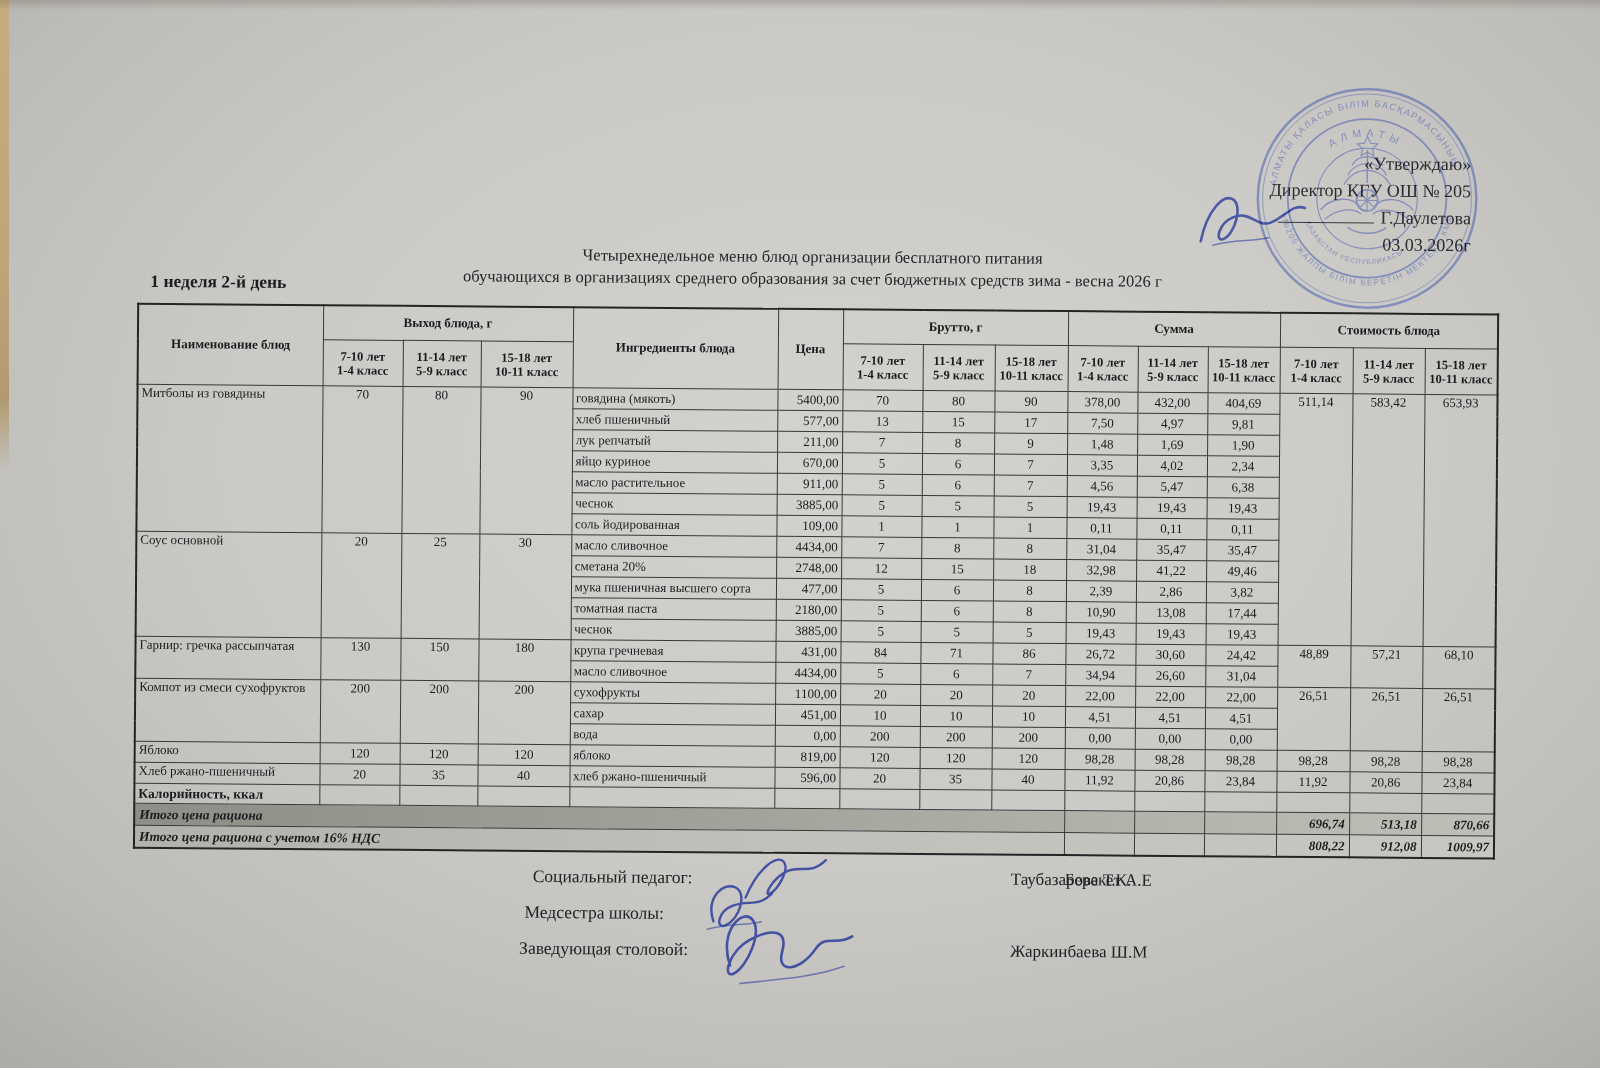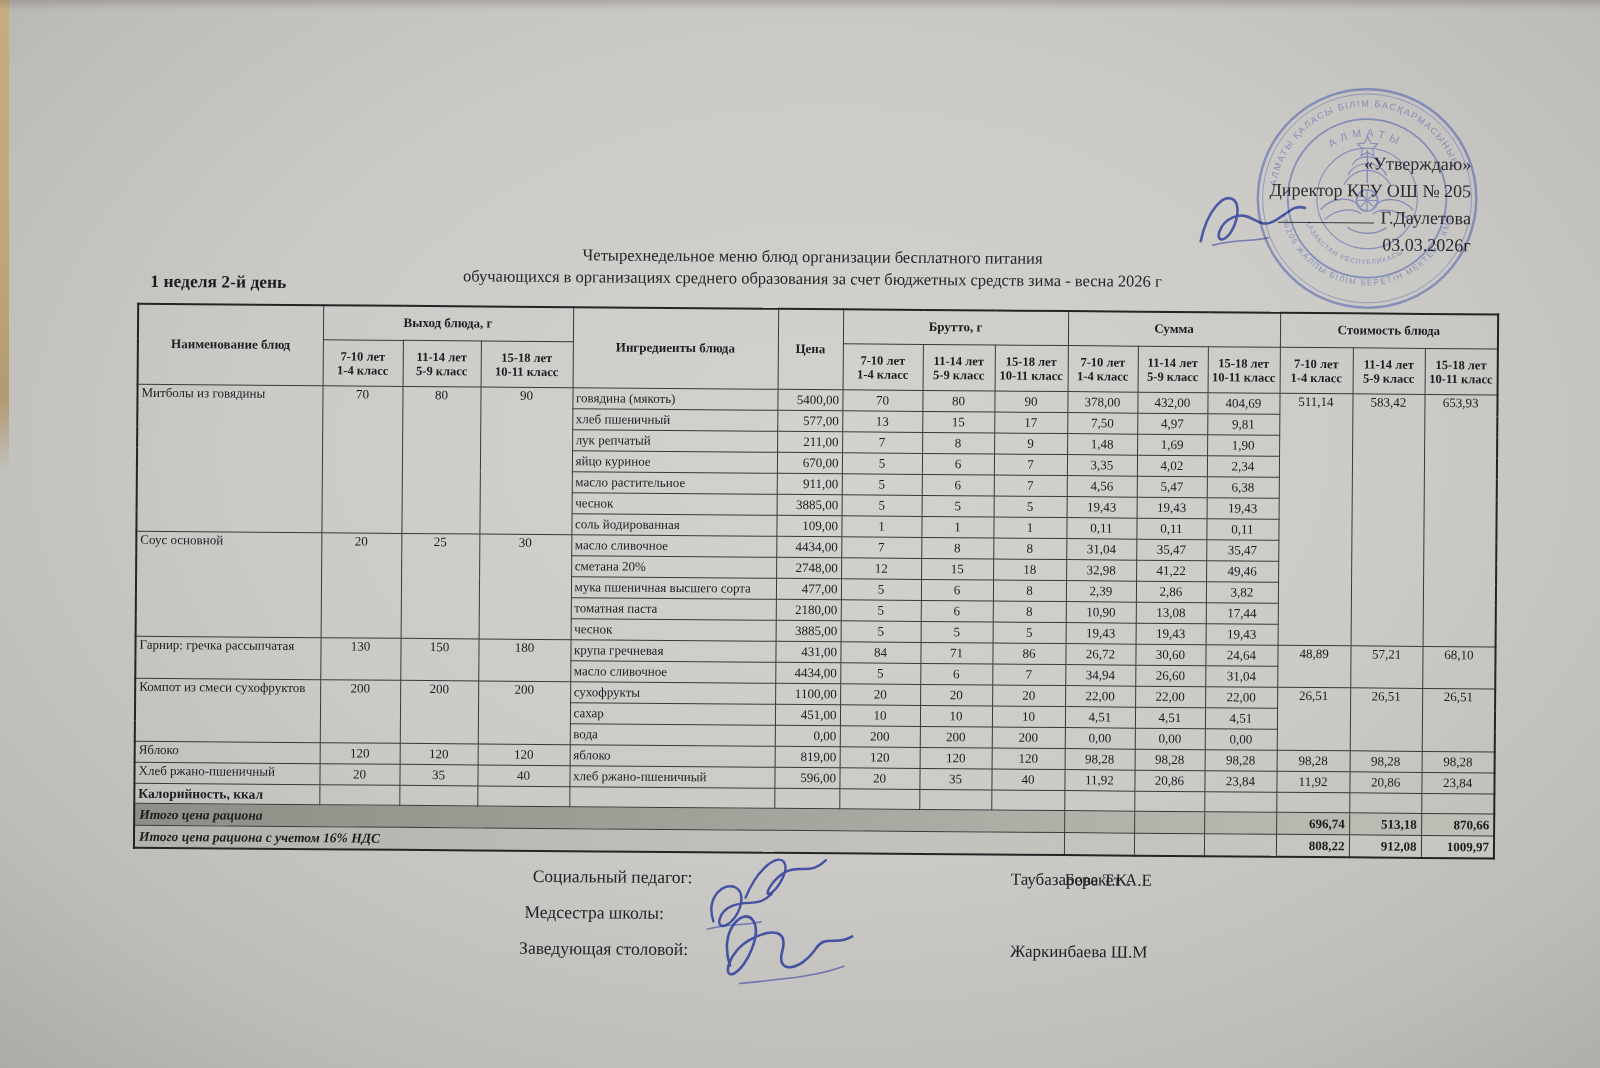--- a/index.html
+++ b/index.html
@@ -56,21 +56,21 @@
   tr.h2 th{height:45px;font-size:12.5px;}
   tr.dr td{height:20px;}
   td.c{text-align:center;}
   td.r{text-align:right;padding-right:6px;}
   td.l{text-align:left;padding-left:4px;}
   td.top{vertical-align:top;padding-top:1px;}
   td.dish{vertical-align:top;text-align:left;padding:1px 2px 0 4px;font-size:13px;line-height:1.2;}
   td.costv{vertical-align:top;text-align:center;padding-top:2px;}
   tr.cal td{height:19px;}
   tr.cal td.lab{font-weight:bold;font-size:13.5px;}
-  tr.itg td{height:21px;}
+  tr.itg td{height:21px;font-style:italic;}
   tr.itg td.lab{font-weight:bold;font-style:italic;text-align:left;padding-left:4px;font-size:13.5px;}
   tr.itg td.val{font-weight:bold;text-align:right;padding-right:4px;}
   tr.itg1{background:linear-gradient(90deg,#8e8d86 0%,#a3a29b 45%,#b2b1aa 72%,#bfbeb7 100%);}
   tr.itg2{background:linear-gradient(90deg,#b2b1ab 0%,#c0bfb9 45%,#c8c7c1 100%);}
   .age2{display:block;}
 
   
   .sig-row{position:absolute;font-size:17.5px;color:#222226;}
   .sig-name{position:absolute;font-size:17px;color:#222226;}
   svg.ink{position:absolute;pointer-events:none;}
@@ -345,21 +345,21 @@
         <td class="c top" rowspan="2">130</td>
         <td class="c top" rowspan="2">150</td>
         <td class="c top" rowspan="2">180</td>
         <td class="l">крупа гречневая</td>
         <td class="r">431,00</td>
         <td class="c">84</td>
         <td class="c">71</td>
         <td class="c">86</td>
         <td class="c">26,72</td>
         <td class="c">30,60</td>
-        <td class="c">24,64</td>
+        <td class="c">24,42</td>
         <td class="costv" rowspan="2">48,89</td>
         <td class="costv" rowspan="2">57,21</td>
         <td class="costv" rowspan="2">68,10</td>
       </tr>
       <tr class="dr">
         <td class="l">масло сливочное</td>
         <td class="r">4434,00</td>
         <td class="c">5</td>
         <td class="c">6</td>
         <td class="c">7</td>

